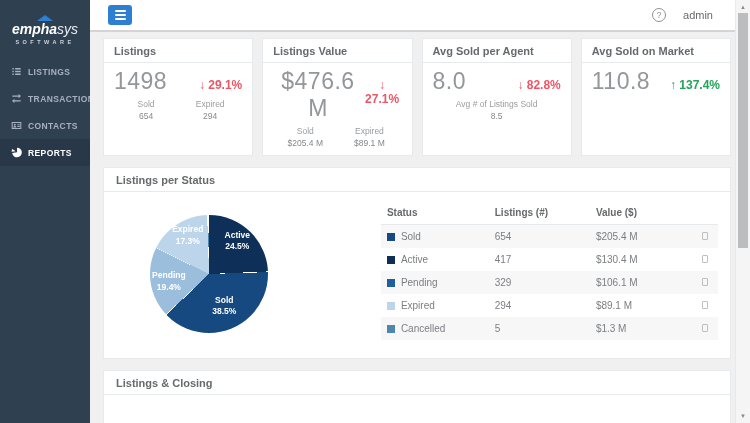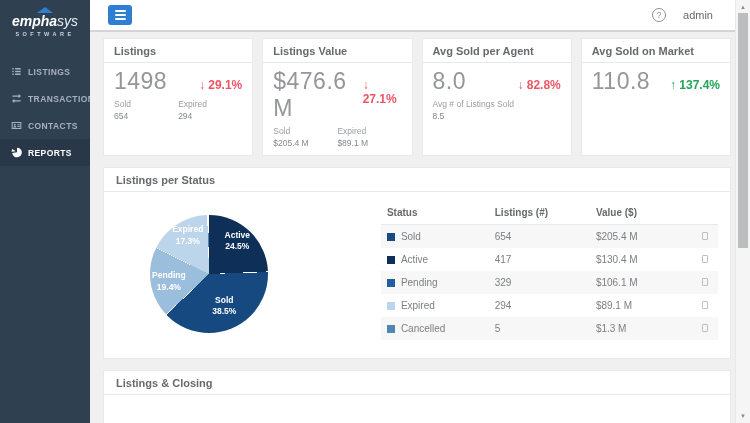--- a/index.html
+++ b/index.html
@@ -3,21 +3,21 @@
 <meta charset="utf-8">
 <style>
   * { box-sizing: border-box; }
   body { margin: 0; background: #888; }
   .app {
     position: relative; width: 750px; height: 423px; overflow: hidden;
     font-family: "Liberation Sans", sans-serif; background: #f0f0f1;
   }
   
   .sidebar { position: absolute; left: 0; top: 0; bottom: 0; width: 90px; background: #2f4050; }
-  .logo { height: 48px; padding-top: 7px; text-align: center; }
+  .logo { height: 48px; padding-top: 15px; text-align: center; }
   .chev { width: 0; height: 0; border-left: 8px solid transparent; border-right: 8px solid transparent; border-bottom: 6px solid #2e7fd1; margin: 0 auto 1px; }
   .brand { color: #fff; font-style: italic; font-size: 14px; line-height: 15px; }
   .brand b { font-weight: 800; }
   .brand span { font-weight: 300; color: #e9edf2; }
   .logo-sub { color: #ccd4dd; font-size: 5.5px; letter-spacing: 3.5px; margin-top: 2px; font-weight: 600; }
   .nav { margin-top: 10px; }
   .nav-item { display: flex; align-items: center; height: 27px; padding-left: 11px; color: #a7b1c2; font-size: 8.5px; font-weight: 700; letter-spacing: .4px; cursor: pointer; }
   .nav-item svg { width: 11px; height: 11px; margin-right: 6px; fill: currentColor; flex: none; }
   .nav-item.active { background: #283848; color: #fff; }
   
@@ -29,21 +29,21 @@
   .help-icon { width: 14px; height: 14px; border: 1px solid #8f9294; border-radius: 50%; color: #8f9294; font-size: 9px; display: flex; align-items: center; justify-content: center; cursor: pointer; }
   .user { font-size: 11px; color: #676a6c; cursor: pointer; }
   .crumb-bar { height: 25px; background: #fff; display: flex; align-items: center; justify-content: space-between; padding: 0 12px 0 13px; }
   .crumb { font-size: 11.5px; color: #9a9b9d; cursor: pointer; }
   .filter-icon svg { width: 11px; height: 11px; fill: #676a6c; display: block; cursor: pointer; }
   .content { padding: 6px 4px 0 13px; }
   
   .kpi-row { display: flex; gap: 9px; }
   .card { flex: 1; background: #fff; border: 1px solid #e7eaec; }
   .card-title { padding: 6px 10px 5px; font-size: 11px; font-weight: 700; color: #676a6c; border-bottom: 1px solid #e7eaec; }
-  .card-body { padding: 5px 10px 7px; }
+  .card-body { padding: 5px 10px 7px; text-align: center; }
   .value-row { display: flex; align-items: baseline; justify-content: space-between; }
   .big { font-size: 23px; color: #93969a; font-weight: 400; letter-spacing: .5px; }
   .delta { font-size: 12px; font-weight: 600; }
   .delta[data-dir="down"] { color: #ed5565; }
   .delta[data-dir="up"]   { color: #24a35a; }
   .subs { display: flex; margin-top: 4px; min-height: 21px; }
   .sub { width: 50%; }
   .sub-lbl { font-size: 8.5px; color: #9a9da0; }
   .sub-val { font-size: 8.5px; color: #85888b; margin-top: 2px; }
   

